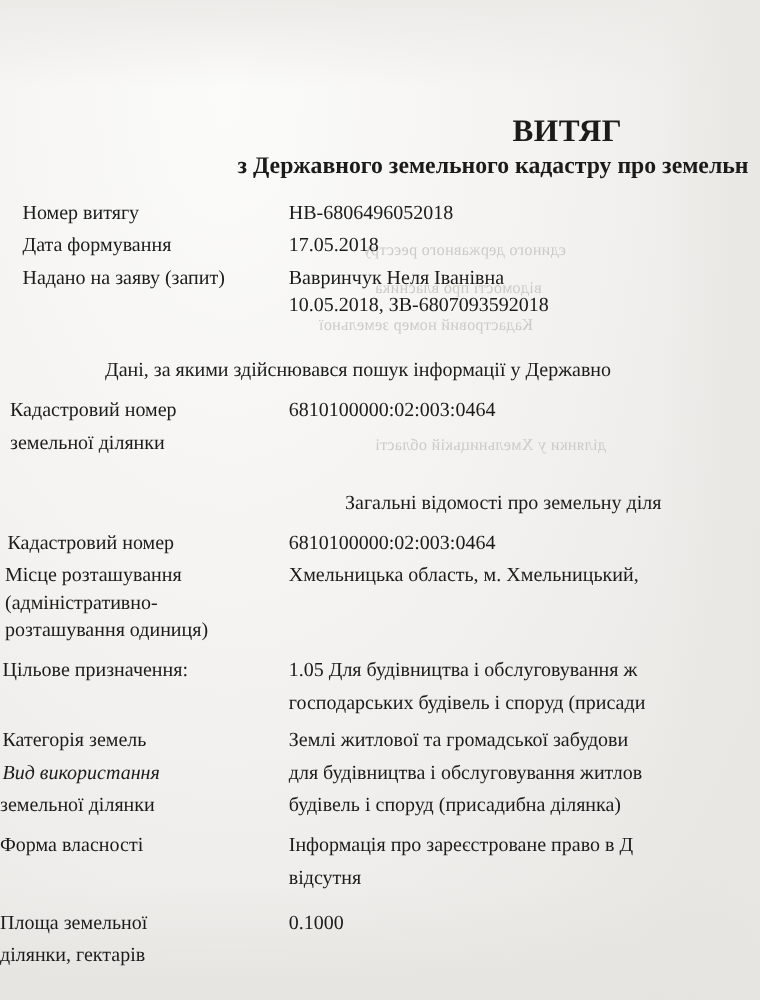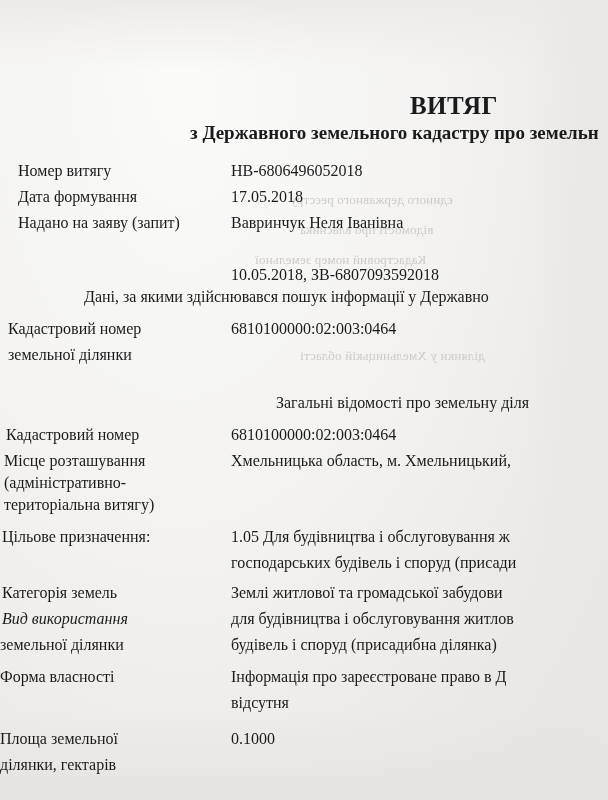--- a/index.html
+++ b/index.html
@@ -112,36 +112,36 @@
 
     <div class="lbl" style="left:18px; top:162px;">Номер витягу</div>
     <div class="val" style="top:162px;">НВ-6806496052018</div>
 
     <div class="lbl" style="left:18px; top:188px;">Дата формування</div>
     <div class="val" style="top:188px;">17.05.2018</div>
 
     <div class="lbl" style="left:18px; top:214px;">Надано на заяву (запит)</div>
     <div class="val" style="top:214px;">Вавринчук Неля Іванівна</div>
 
-    <div class="val" style="top:266px;">10.05.2018, ЗВ-6807093592018</div>
+    <div class="val" style="top:236px;">10.05.2018, ЗВ-6807093592018</div>
 
     <div class="section-head" style="left:84px; top:288px;">Дані, за якими здійснювався пошук інформації у Державно</div>
 
     <div class="lbl" style="left:8px; top:320px;">Кадастровий номер</div>
     <div class="lbl" style="left:8px; top:346px;">земельної ділянки</div>
     <div class="val" style="top:320px;">6810100000:02:003:0464</div>
 
     <div class="section-head" style="left:276px; top:394px;">Загальні відомості про земельну діля</div>
 
     <div class="lbl" style="left:6px; top:426px;">Кадастровий номер</div>
     <div class="val" style="top:426px;">6810100000:02:003:0464</div>
 
     <div class="lbl" style="left:4px; top:452px;">Місце розташування</div>
     <div class="lbl" style="left:4px; top:474px;">(адміністративно-</div>
-    <div class="lbl" style="left:4px; top:496px;">територіальна витягу)</div>
+    <div class="lbl" style="left:4px; top:496px;">розташування одиниця)</div>
     <div class="val" style="top:452px;">Хмельницька область, м. Хмельницький,</div>
 
     <div class="lbl" style="left:2px; top:528px;">Цільове призначення:</div>
     <div class="val" style="top:528px;">1.05 Для будівництва і обслуговування ж</div>
     <div class="val" style="top:554px;">господарських будівель і споруд (присади</div>
 
     <div class="lbl" style="left:2px; top:584px;">Категорія земель</div>
     <div class="val" style="top:584px;">Землі житлової та громадської забудови</div>
 
     <div class="lbl" style="left:2px; top:610px;font-style:italic;">Вид використання</div>

